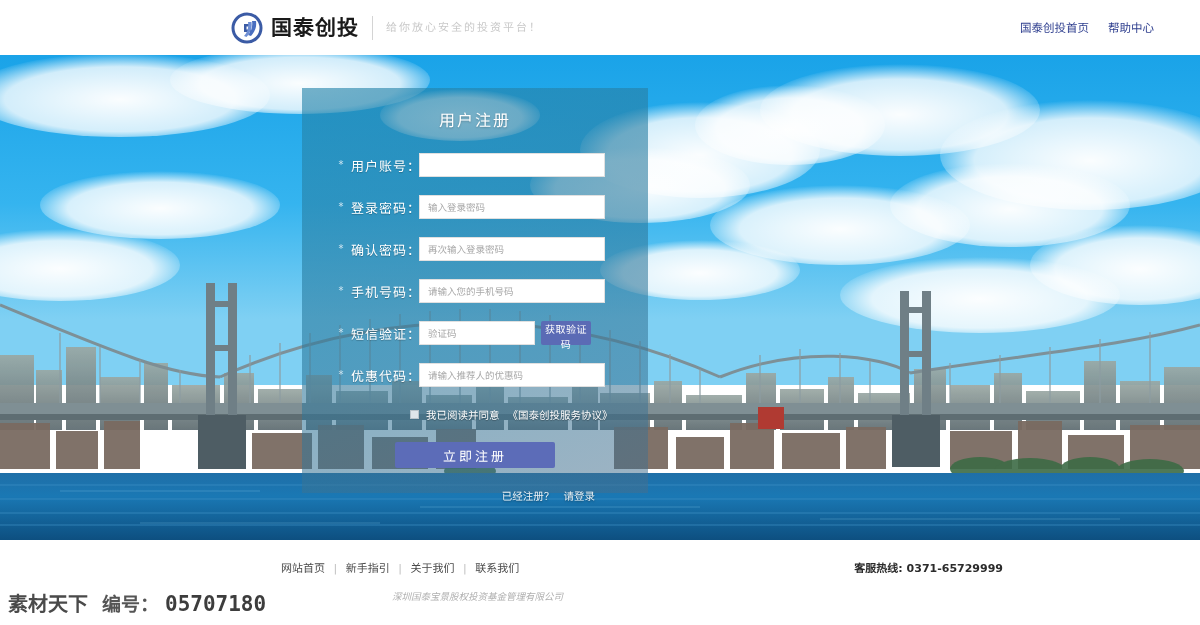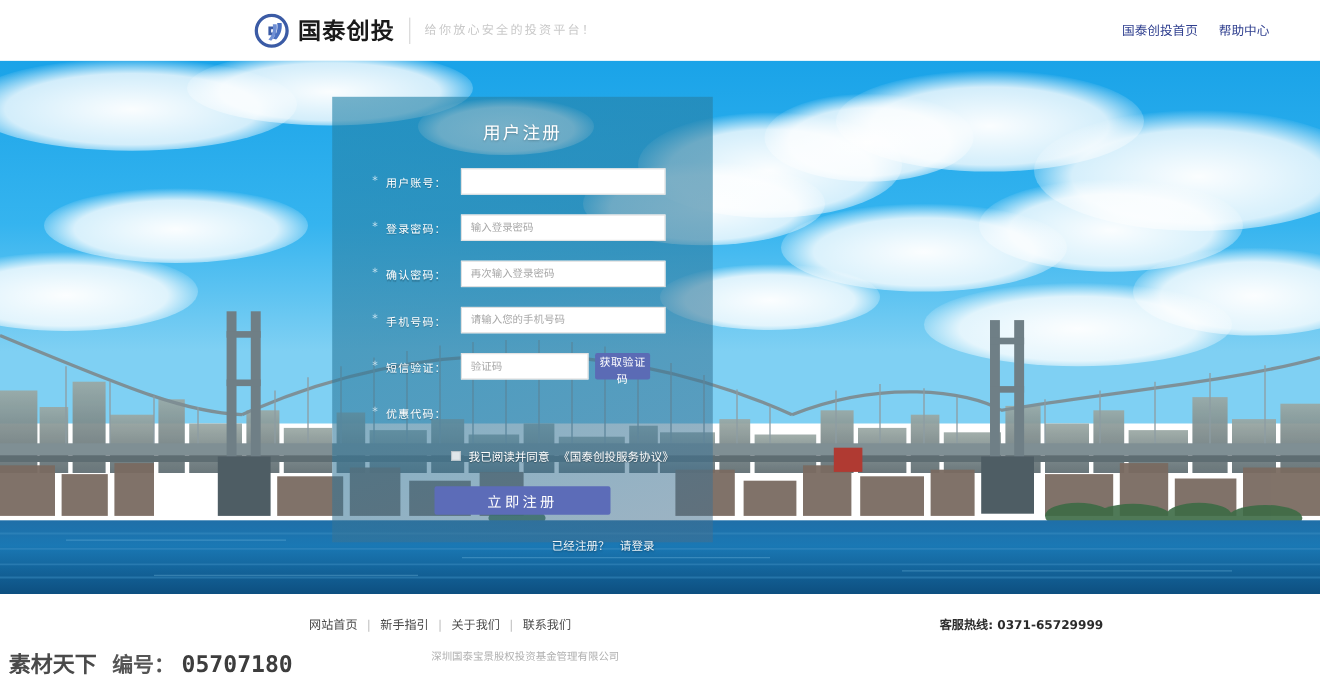--- a/index.html
+++ b/index.html
@@ -50,21 +50,21 @@
     text-align: center; color: #ffffff; font-size: 16px;
     letter-spacing: 2px; padding-top: 19px; text-shadow: 0 1px 2px rgba(0,0,0,.25);
   }
   .form { margin-top: 22px; }
   .frow { display: flex; align-items: center; height: 24px; margin-bottom: 18px; position: relative; }
   .star {
     width: 8px; color: #cfe6f2; font-size: 10px; text-align: center;
     margin-left: 35px; flex: 0 0 8px; line-height: 24px;
   }
   .flabel {
-    width: 74px; flex: 0 0 74px; color: #ffffff; font-size: 10px;
+    width: 74px; flex: 0 0 74px; color: #ffffff; font-size: 13px;
     letter-spacing: 1px; text-align: left; padding-left: 6px; white-space: nowrap;
     text-shadow: 0 1px 1px rgba(0,0,0,.25);
   }
   .finput {
     width: 186px; height: 24px; background: #ffffff; border: 1px solid #e0e0e0;
     font-size: 10px; color: #9a9a9a; line-height: 22px; padding-left: 8px;
     font-family: inherit; outline: none; display:block;
   }
   .finput::placeholder { color: #a8a8a8; font-size: 9.5px; }
   .finput.wide { width: 186px; }
@@ -108,21 +108,21 @@
     white-space: nowrap;
   }
   .footer-links a { color: #4a4a4a; text-decoration: none; }
   .footer-links .divider { color: #bfbfbf; margin: 0 5px; }
   .hotline {
     position: absolute; right: 240px; top: 19px; font-size: 11px;
     color: #2b2b2b; font-weight: bold; white-space: nowrap;
   }
   .copyright {
     position: absolute; left: 392px; top: 589px; font-size: 9.5px;
-    color: #b0b0b0; white-space: nowrap; z-index: 21;
+    color: #b0b0b0; white-space: nowrap; z-index: 21; font-style: italic;
   }
 
   
   .watermark {
     position: absolute; left: 8px; top: 588px; z-index: 40;
     display: flex; align-items: baseline; white-space: nowrap;
   }
   .wm-cn {
     font-size: 20px; font-weight: bold; color: #4a4a4a;
     font-family: "DejaVu Sans", "Liberation Sans", sans-serif;
@@ -378,20 +378,21 @@
       <div class="frow">
         <span class="star">*</span>
         <span class="flabel">短信验证：</span>
         <input class="finput code" type="text" placeholder="验证码" style="">
         <button class="btn-code">获取验证码</button>
       </div>
 
       <div class="frow">
         <span class="star">*</span>
         <span class="flabel">优惠代码：</span>
+        <input class="finput wide" type="text" placeholder="请输入推荐人的优惠码" style="">
       </div>
 
       <div class="agree">
         <span class="checkbox"></span>
         <span class="agree-text">我已阅读并同意</span>
         <a class="agree-link" href="#">《国泰创投服务协议》</a>
       </div>
 
       <button class="btn-submit">立即注册</button>
 

